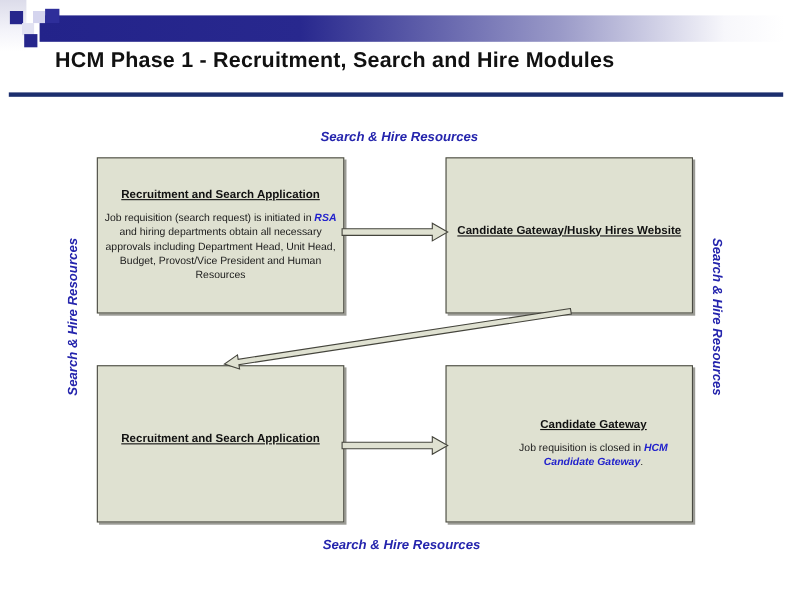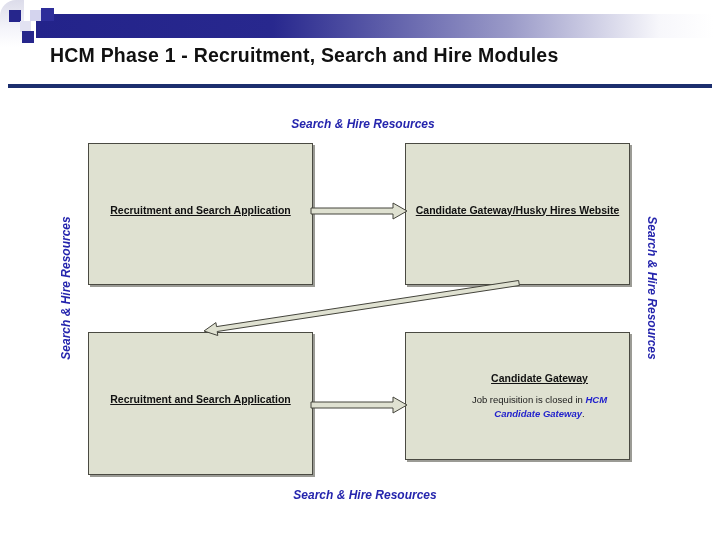--- a/index.html
+++ b/index.html
@@ -1,18 +1,18 @@
 <!DOCTYPE html>
 <html><head>
 <meta charset="utf-8">
 <style>
   html,body { margin:0; padding:0; background:#ffffff; }
   .slide {
     position:relative; width:720px; height:540px; background:#ffffff;
-    font-family:"Liberation Sans", sans-serif; overflow:hidden;border-radius:16px;
+    font-family:"Liberation Sans", sans-serif; overflow:hidden;
   }
 
   
   .deco-strip { position:absolute; left:0; top:0; width:24px; height:47px;
     background:linear-gradient(180deg,#dcdcea 0%,#f4f4fa 60%,#ffffff 100%); }
   .deco-bar { position:absolute; left:36px; top:14px; right:7px; height:24px;
     background:linear-gradient(90deg,#23238a 0%,#28288e 35%,#9a9ac8 70%,#f7f7fb 92%,#ffffff 100%); }
   .sq { position:absolute; }
   .sq-a { left:9px;  top:10px; width:12px; height:12px; background:#26268c; }
   .sq-b { left:30px; top:10px; width:11px; height:11px; background:#d4d4ee; }
@@ -34,21 +34,21 @@
   .label-right  { left:652px; top:288px; transform:translate(-50%,-50%) rotate(90deg); }
 
   
   .box { position:absolute; width:225px; background:#dfe1d1;
     border:1px solid #4a4a42; box-shadow:2px 2px 0 #9b9b95; box-sizing:border-box;
     display:flex; flex-direction:column; justify-content:center; align-items:center;
     text-align:center; }
   .box-tl { left:88px;  top:143px; height:142px; }
   .box-tr { left:405px; top:143px; height:142px;text-align:center; }
   .box-bl { left:88px;  top:332px; height:143px; }
-  .box-br { left:405px; top:332px; height:128px;padding-left:44px; }
+  .box-br { left:405px; top:332px; height:143px;padding-left:44px; }
   .box-title { font-size:10.5px; font-weight:bold; text-decoration:underline;
     color:#111111; margin:0 6px 9px 6px; }
   .box-body { font-size:9.5px; line-height:1.38; color:#1a1a1a; padding:0 5px; }
   .box-body .em { color:#2222cc; font-weight:bold; font-style:italic; }
 
   
   .arrow { position:absolute; overflow:visible; }
   .arrow polygon { fill:#dfe1d1; stroke:#44443c; stroke-width:1; }
   .arrow-top    { left:311px; top:200px; }
   .arrow-bottom { left:311px; top:394px; }
@@ -72,20 +72,21 @@
   <h1 class="title">HCM Phase 1 - Recruitment, Search and Hire Modules</h1>
   <div class="rule"></div>
 
   <div class="flow-label label-top">Search &amp; Hire Resources</div>
   <div class="flow-label label-bottom">Search &amp; Hire Resources</div>
   <div class="flow-label label-left">Search &amp; Hire Resources</div>
   <div class="flow-label label-right">Search &amp; Hire Resources</div>
 
   <div class="box box-tl">
     <div class="box-title">Recruitment and Search Application</div>
+    <div class="box-body"><span>Job requisition (search request) is initiated in </span><span class="em">RSA</span><span> and hiring departments obtain all necessary approvals including Department Head, Unit Head, Budget, Provost/Vice President and Human Resources</span></div>
   </div>
 
   <div class="box box-tr">
     <div class="box-title">Candidate Gateway/Husky Hires Website</div>
   </div>
 
   <div class="box box-bl">
     <div class="box-title">Recruitment and Search Application</div>
   </div>
 

